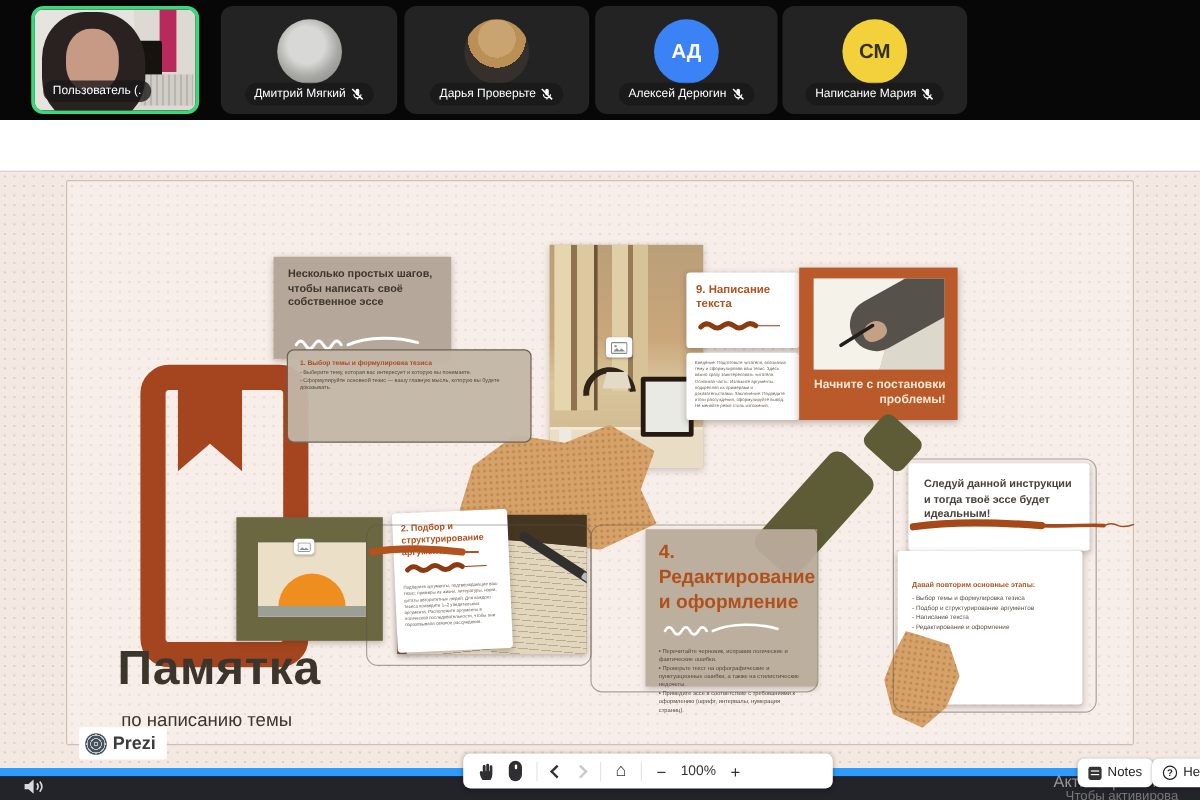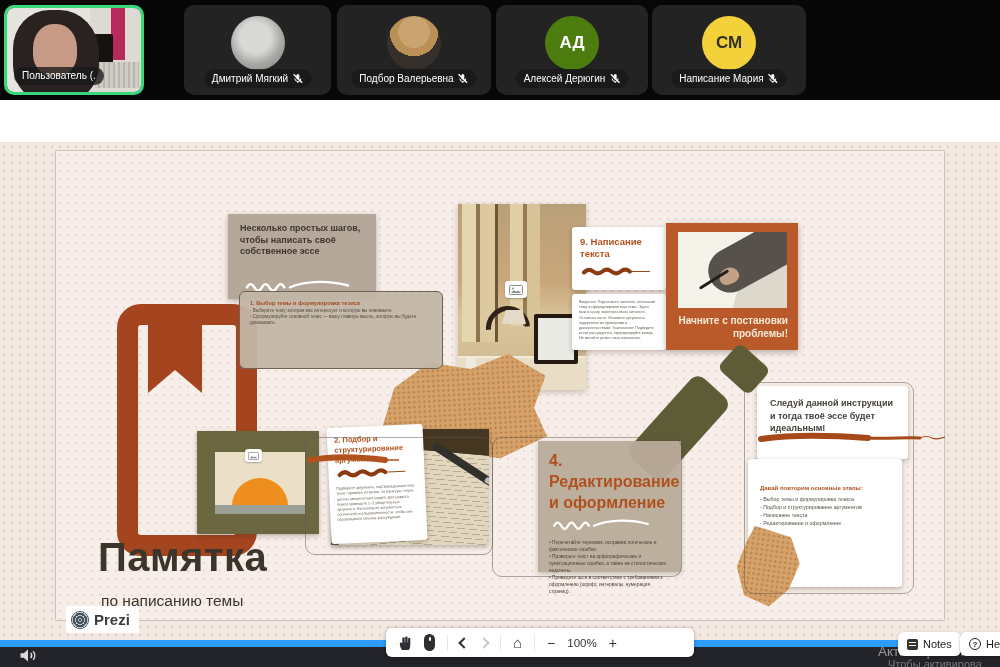--- a/index.html
+++ b/index.html
@@ -162,21 +162,21 @@
   .wmark2{left:888px;top:658px;font-size:11px;color:rgba(200,200,200,.5);z-index:4;}
   .speaker{left:18px;top:648px;z-index:5;}
 </style>
 </head>
 <body>
 
 <div id="stage">
 
   <div id="strip" class="abs">
 
-    <div class="tile active" style="left:4px;width:140px;">
+    <div class="tile active" style="left:26px;width:140px;">
       <div class="cam">
         <span class="pinkband"></span>
         <span class="monitor"></span>
         <span class="radiator"></span>
         <span class="hair"></span>
         <span class="face"></span>
       </div>
       <div class="name-pill left">
         <span>Пользователь (.</span>
       </div>
@@ -191,32 +191,32 @@
             <path d="M2.5 5.5 a3 3 0 0 0 6 0" stroke="#fff" stroke-width="1" fill="none"></path>
             <line x1="5.5" y1="8.5" x2="5.5" y2="10" stroke="#fff" stroke-width="1"></line>
             <line x1="1.2" y1="1.2" x2="9.8" y2="9.8" stroke="#fff" stroke-width="1.3"></line>
           </svg>
       </div>
     </div>
 
     <div class="tile" style="left:337px;width:154px;">
       <div class="avatar ph-daria"></div>
       <div class="name-pill">
-        <span>Подбор Валерьевна</span>
+        <span>Дарья Проверьте</span>
         <svg class="micoff" width="11" height="11" viewBox="0 0 11 11">
             <rect x="4" y="1" width="3" height="5.5" rx="1.5" fill="#fff"></rect>
             <path d="M2.5 5.5 a3 3 0 0 0 6 0" stroke="#fff" stroke-width="1" fill="none"></path>
             <line x1="5.5" y1="8.5" x2="5.5" y2="10" stroke="#fff" stroke-width="1"></line>
             <line x1="1.2" y1="1.2" x2="9.8" y2="9.8" stroke="#fff" stroke-width="1.3"></line>
           </svg>
       </div>
     </div>
 
     <div class="tile" style="left:496px;width:152px;">
-      <div class="avatar" style="background:#4d7c0f;color:#fff;">
+      <div class="avatar" style="background:#3b82f6;color:#fff;">
         <span>АД</span>
       </div>
       <div class="name-pill">
         <span>Алексей Дерюгин</span>
         <svg class="micoff" width="11" height="11" viewBox="0 0 11 11">
             <rect x="4" y="1" width="3" height="5.5" rx="1.5" fill="#fff"></rect>
             <path d="M2.5 5.5 a3 3 0 0 0 6 0" stroke="#fff" stroke-width="1" fill="none"></path>
             <line x1="5.5" y1="8.5" x2="5.5" y2="10" stroke="#fff" stroke-width="1"></line>
             <line x1="1.2" y1="1.2" x2="9.8" y2="9.8" stroke="#fff" stroke-width="1.3"></line>
           </svg>

